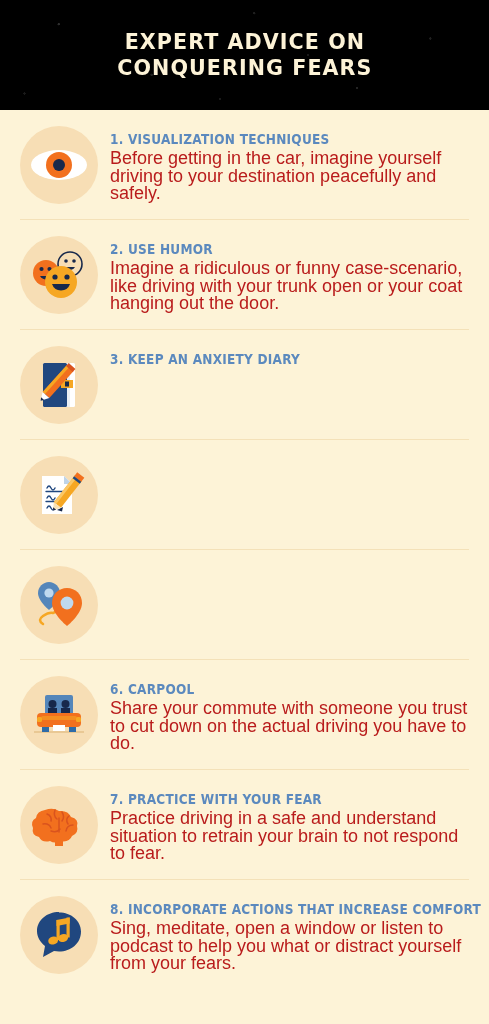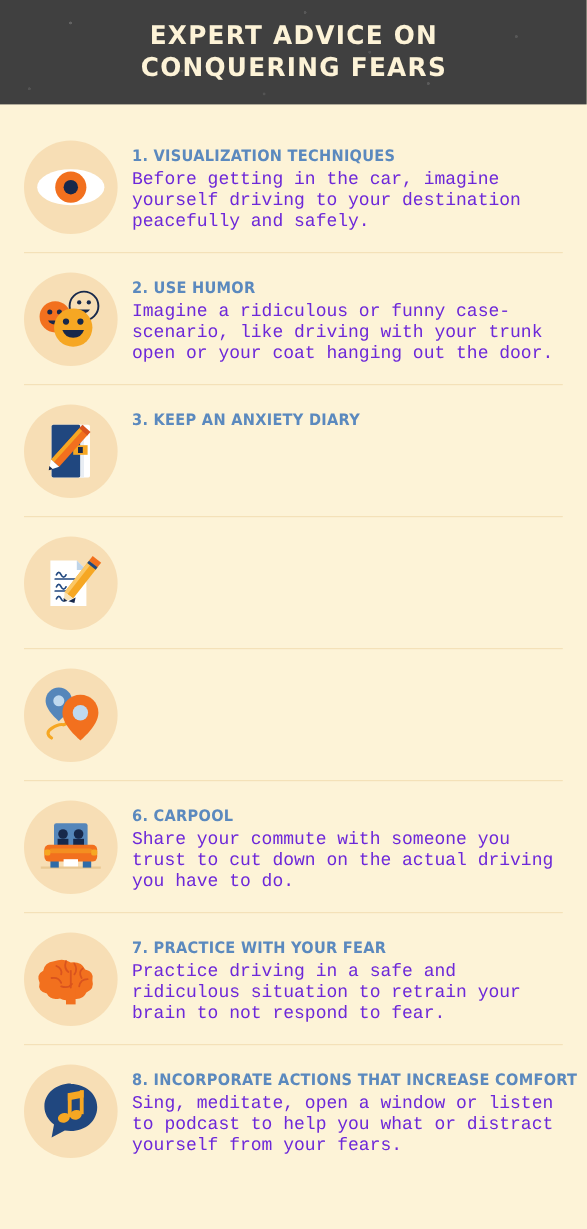--- a/index.html
+++ b/index.html
@@ -12,22 +12,22 @@
   }
   .page{
     width:489px;height:1024px;
     background:#FDF3D7;
     position:relative;
     box-sizing:border-box;
     display:flex;flex-direction:column;
   }
   
   .header{
-    height:87px;
-    background:#404040;
+    height:110px;
+    background:#000000;
     display:flex;align-items:center;justify-content:center;
     position:relative;
     flex:0 0 auto;
     overflow:hidden;
   }
   .header:after{
     content:"";position:absolute;left:0;top:0;right:0;bottom:0;
     background:
       radial-gradient(circle at 12% 22%, rgba(255,255,255,.18) 0 1px, transparent 1.4px),
       radial-gradient(circle at 31% 68%, rgba(255,255,255,.13) 0 1px, transparent 1.4px),
@@ -51,21 +51,20 @@
     transform:scaleX(.96);
     position:relative;z-index:2;
     padding:0 20px;
     white-space:pre-line;
   }
   
   .tips{
     flex:1 1 auto;
     padding:0 20px;
     box-sizing:border-box;
-    margin-top:14px;
   }
   .tip{
     display:flex;
     align-items:flex-start;
     padding:16px 0 15px 0;
     border-bottom:1px solid #F4E1B8;
     box-sizing:border-box;
   }
   .tip:last-child{border-bottom:none;}
   .icon-wrap{
@@ -90,25 +89,25 @@
     font-weight:bold;
     font-size:13.2px;
     letter-spacing:.25px;
     text-transform:uppercase;
     transform:scaleX(.92);
     transform-origin:left center;
     margin:0 0 3px 0;
     white-space:nowrap;
   }
   .tip-text{
-    color:#6d28d9;
-    font-size:15px;
+    color:#b91c1c;
+    font-size:18px;
     line-height:17.5px;
     margin:0;
-    font-family:Liberation Mono, monospace;
+    font-family:Liberation Sans, sans-serif;
   }
 </style>
 </head>
 <body>
 
 <div class="page">
 
   <div class="header">
     <div class="header-title">EXPERT ADVICE ON
 CONQUERING FEARS</div>
@@ -249,21 +248,21 @@
             <path d="M33 14 q3 5 0 9"></path>
             <path d="M40 18 q-4 3-1 8"></path>
             <path d="M44 27 q-6 0-7 6"></path>
             <path d="M22 33 q6 2 9-2"></path>
             <path d="M30 20 v14"></path>
           </g>
         </svg>
       </div>
       <div class="tip-body">
         <p class="tip-title">7. PRACTICE WITH YOUR FEAR</p>
-        <p class="tip-text">Practice driving in a safe and ridiculous situation to retrain your brain to not respond to fear.</p>
+        <p class="tip-text">Practice driving in a safe and understand situation to retrain your brain to not respond to fear.</p>
       </div>
     </div>
 
     <div class="tip">
       <div class="icon-wrap">
         <svg width="58" height="58" viewBox="0 0 58 58">
           <path d="M29 6 c-12 0-22 8-22 19 c0 6 3 11 8 15 l-2 11 l11-6 q2.5 .4 5 .4 c12 0 22-8 22-20 c0-11-10-19-22-19 z" fill="#20477F"></path>
           <g fill="#F6A723">
             <rect x="26.5" y="14" width="3.2" height="20"></rect>
             <rect x="36.5" y="11.5" width="3.2" height="20"></rect>

